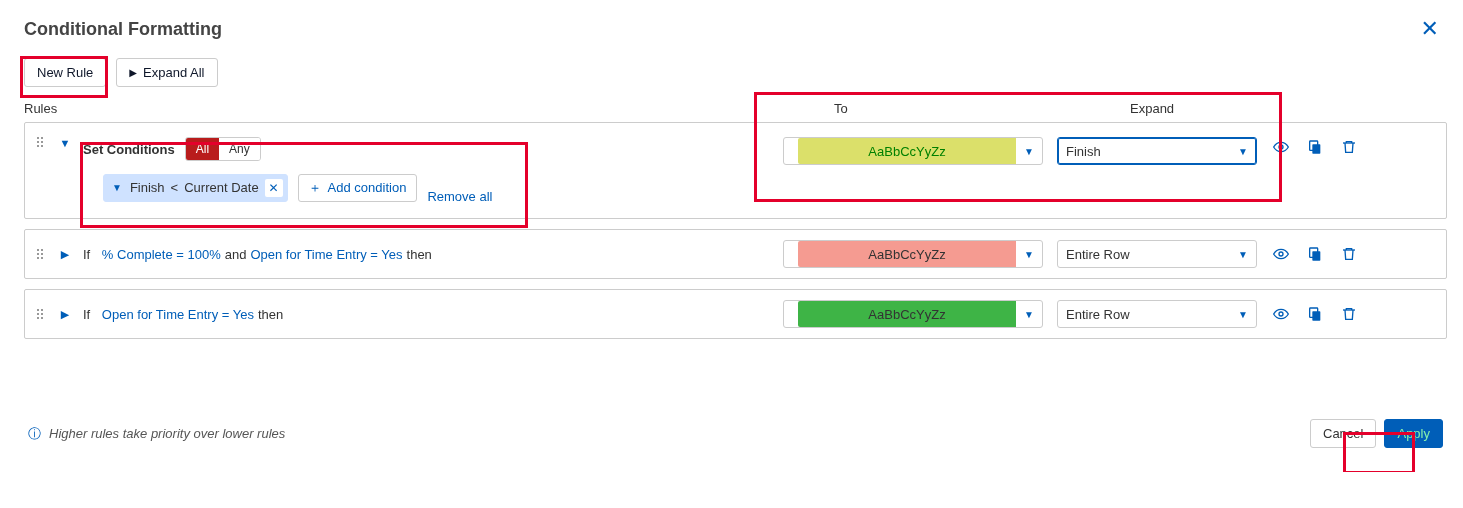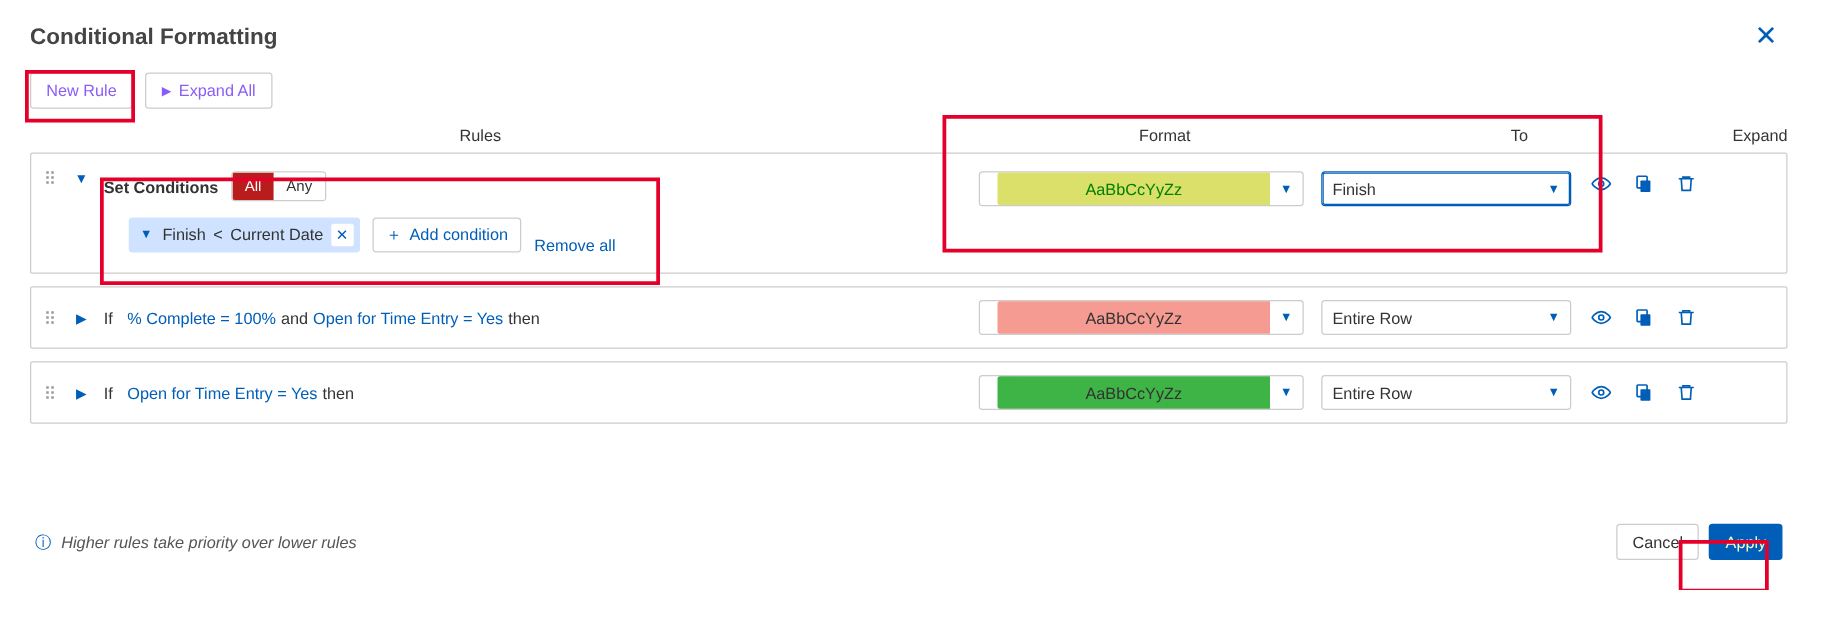--- a/index.html
+++ b/index.html
@@ -4,39 +4,39 @@
 <style>
   * { box-sizing: border-box; }
   body {
     margin: 0;
     font-family: -apple-system, BlinkMacSystemFont, "Segoe UI", Arial, sans-serif;
     font-size: 13px;
     color: #333;
     background: #fff;
     width: 1463px;
   }
-  .dialog { padding: 8px 33px 24px 24px; position: relative; text-align: center; }
+  .dialog { padding: 8px 16px 24px 24px; position: relative; }
   .dialog-header { display: flex; align-items: center; justify-content: space-between; padding: 4px 0 12px 0; }
   .dialog-title { font-size: 18px; font-weight: 600; color: #444; }
   .close-btn { color: #005eb8; font-size: 22px; cursor: pointer; padding: 4px 8px; }
   .toolbar { display: flex; gap: 10px; margin-bottom: 14px; }
   .btn {
     border: 1px solid #ccc;
     background: #fff;
     border-radius: 3px;
     padding: 6px 12px;
     font-size: 13px;
     cursor: pointer;
     display: inline-flex;
     align-items: center;
     gap: 6px;
     user-select: none;
   }
-  .btn.link { color: #8b5cf6; }
-  .btn.primary { background: #005eb8; color: #fef9c3; border-color: #005eb8; }
+  .btn.link { color: #0f172a; }
+  .btn.primary { background: #005eb8; color: #86efac; border-color: #005eb8; }
   .col-headers { display: flex; font-size: 13px; color: #333; margin-bottom: 6px; align-items: flex-end; gap: 44px; }
   .col-rules { width: 756px; }
   .col-format { width: 270px; padding-left: 28px; }
   .col-to { width: 250px; padding-left: 10px; }
   .col-actions { flex: 1; padding-left: 12px; }
   .rules-container { }
   .rule-row {
     border: 1px solid #ccc;
     border-radius: 2px;
     margin-bottom: 10px;
@@ -148,21 +148,20 @@
       <span>New Rule</span>
     </div>
     <div class="btn link">
       <span style="font-size:10px;">▶</span>
       <span>Expand All</span>
     </div>
   </div>
 
   <div class="col-headers">
     <div class="col-rules">Rules</div>
-    <div class="col-format">Format</div>
     <div class="col-to">To</div>
     <div class="col-actions">Expand</div>
   </div>
 
   <div class="rules-container">
 
     <div class="rule-row expanded">
       <div class="drag-handle">
         <div class="drag-grid">
             <i></i>

